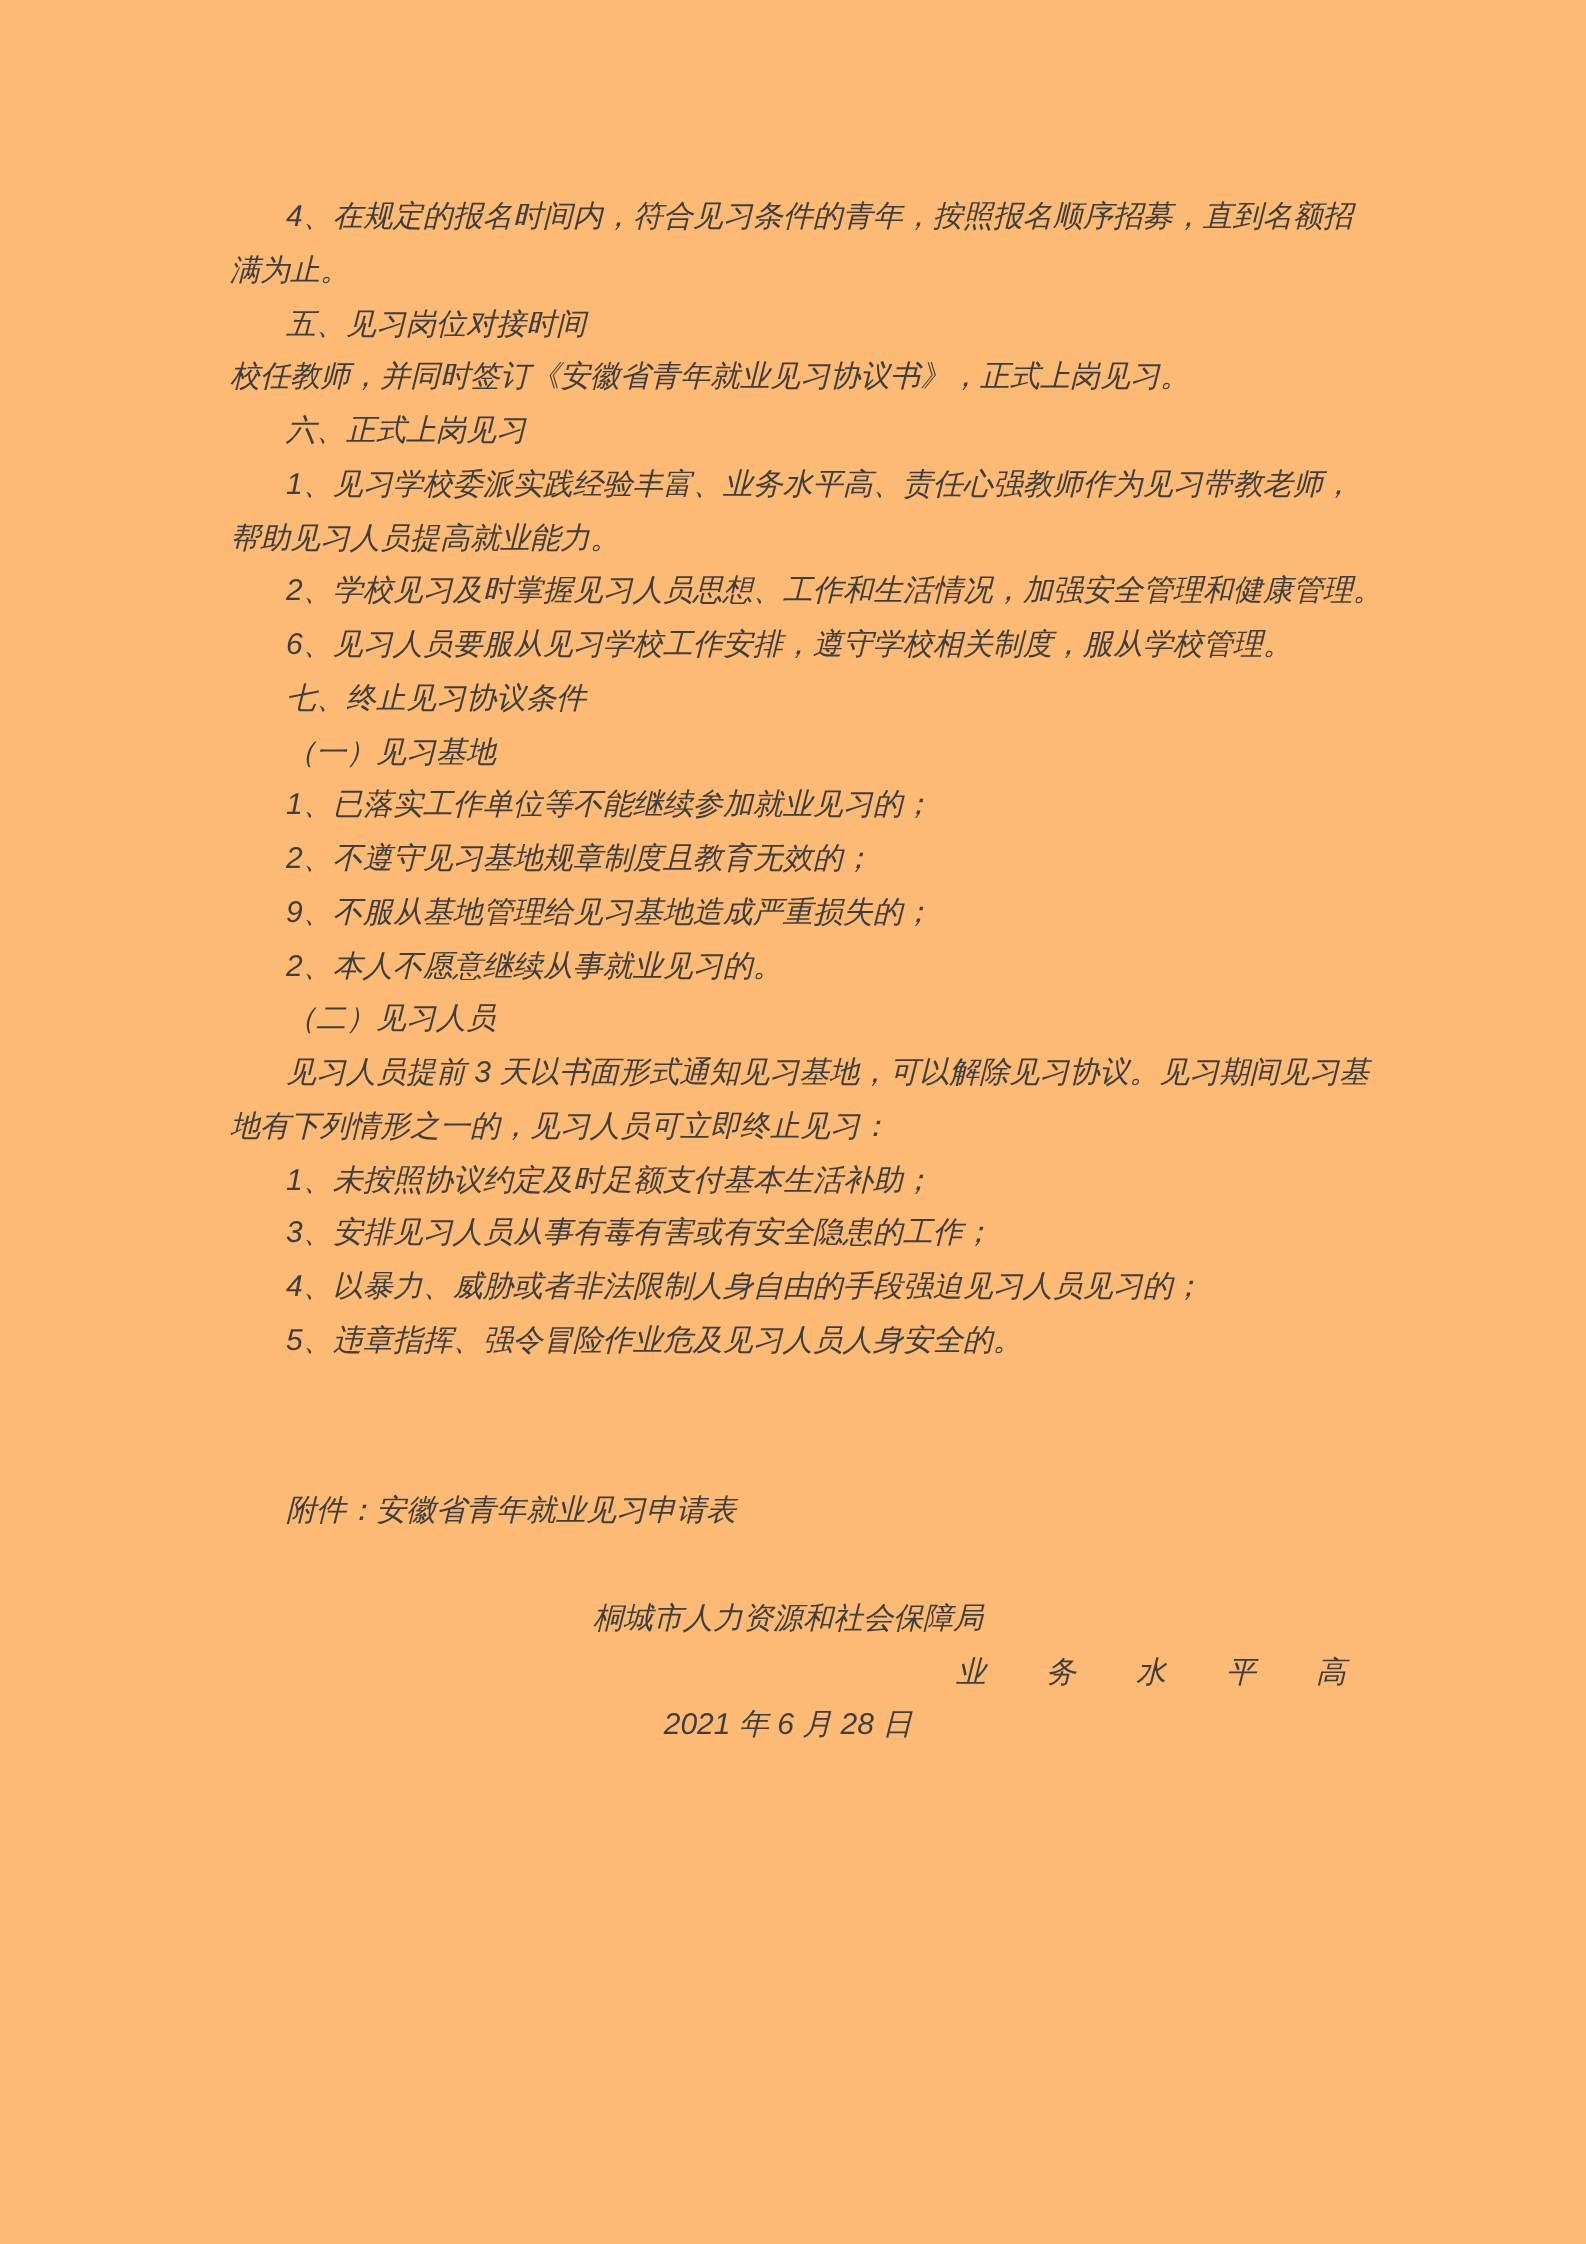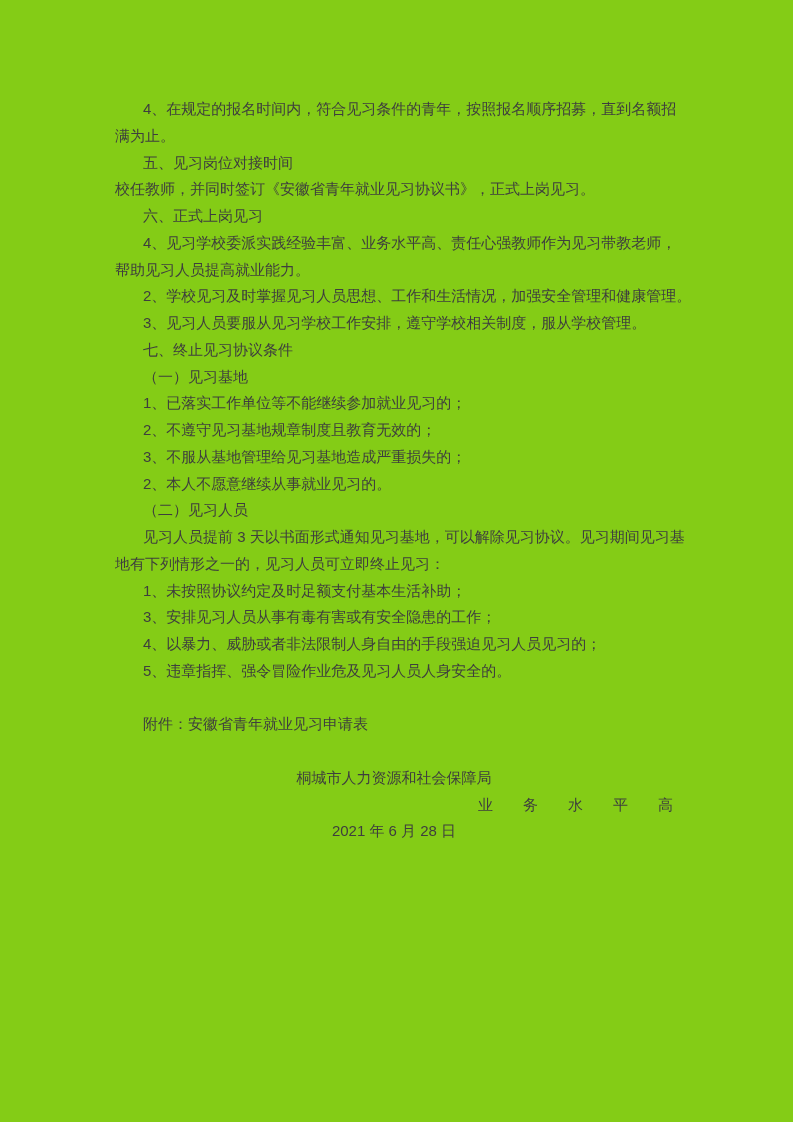--- a/index.html
+++ b/index.html
@@ -4,24 +4,25 @@
 <style>
   html, body {
     margin: 0;
     padding: 0;
     background: #ffffff;
   }
   .page {
     position: relative;
     width: 793px;
     height: 1122px;
-    background: #84cc16;
+    background: #fdba74;
     overflow: hidden;
     font-family: "Liberation Sans", sans-serif;
     color: #3e3e3e;
+    font-style: italic;
   }
   .body-text {
     position: absolute;
     top: 96px;
     left: 115px;
     width: 562px;
     font-size: 15px;
     line-height: 26.75px;
     text-align: left;
   }
@@ -32,20 +33,21 @@
   .doc-line.indent {
     padding-left: 28px;
   }
   .blank-line {
     height: 26.75px;
   }
   .attachment-line {
     padding-left: 28px;
     white-space: nowrap;
     height: 26.75px;
+    margin-top: 32px;
   }
   .signature-block {
     width: 558px; 
   }
   .sig-line {
     text-align: center;
     white-space: nowrap;
     height: 26.75px;
   }
   .sig-spread {
@@ -62,29 +64,29 @@
 
 <div class="page">
   <div class="body-text">
 
     <div id="lines-container">
         <div class="doc-line indent">4、在规定的报名时间内，符合见习条件的青年，按照报名顺序招募，直到名额招</div>
         <div class="doc-line">满为止。</div>
         <div class="doc-line indent">五、见习岗位对接时间</div>
         <div class="doc-line">校任教师，并同时签订《安徽省青年就业见习协议书》，正式上岗见习。</div>
         <div class="doc-line indent">六、正式上岗见习</div>
-        <div class="doc-line indent">4、见习学校委派实践经验丰富、业务水平高、责任心强教师作为见习带教老师，</div>
+        <div class="doc-line indent">1、见习学校委派实践经验丰富、业务水平高、责任心强教师作为见习带教老师，</div>
         <div class="doc-line">帮助见习人员提高就业能力。</div>
         <div class="doc-line indent">2、学校见习及时掌握见习人员思想、工作和生活情况，加强安全管理和健康管理。</div>
-        <div class="doc-line indent">3、见习人员要服从见习学校工作安排，遵守学校相关制度，服从学校管理。</div>
+        <div class="doc-line indent">6、见习人员要服从见习学校工作安排，遵守学校相关制度，服从学校管理。</div>
         <div class="doc-line indent">七、终止见习协议条件</div>
         <div class="doc-line indent">（一）见习基地</div>
         <div class="doc-line indent">1、已落实工作单位等不能继续参加就业见习的；</div>
         <div class="doc-line indent">2、不遵守见习基地规章制度且教育无效的；</div>
-        <div class="doc-line indent">3、不服从基地管理给见习基地造成严重损失的；</div>
+        <div class="doc-line indent">9、不服从基地管理给见习基地造成严重损失的；</div>
         <div class="doc-line indent">2、本人不愿意继续从事就业见习的。</div>
         <div class="doc-line indent">（二）见习人员</div>
         <div class="doc-line indent">见习人员提前 3 天以书面形式通知见习基地，可以解除见习协议。见习期间见习基</div>
         <div class="doc-line">地有下列情形之一的，见习人员可立即终止见习：</div>
         <div class="doc-line indent">1、未按照协议约定及时足额支付基本生活补助；</div>
         <div class="doc-line indent">3、安排见习人员从事有毒有害或有安全隐患的工作；</div>
         <div class="doc-line indent">4、以暴力、威胁或者非法限制人身自由的手段强迫见习人员见习的；</div>
         <div class="doc-line indent">5、违章指挥、强令冒险作业危及见习人员人身安全的。</div>
       </div>
 

